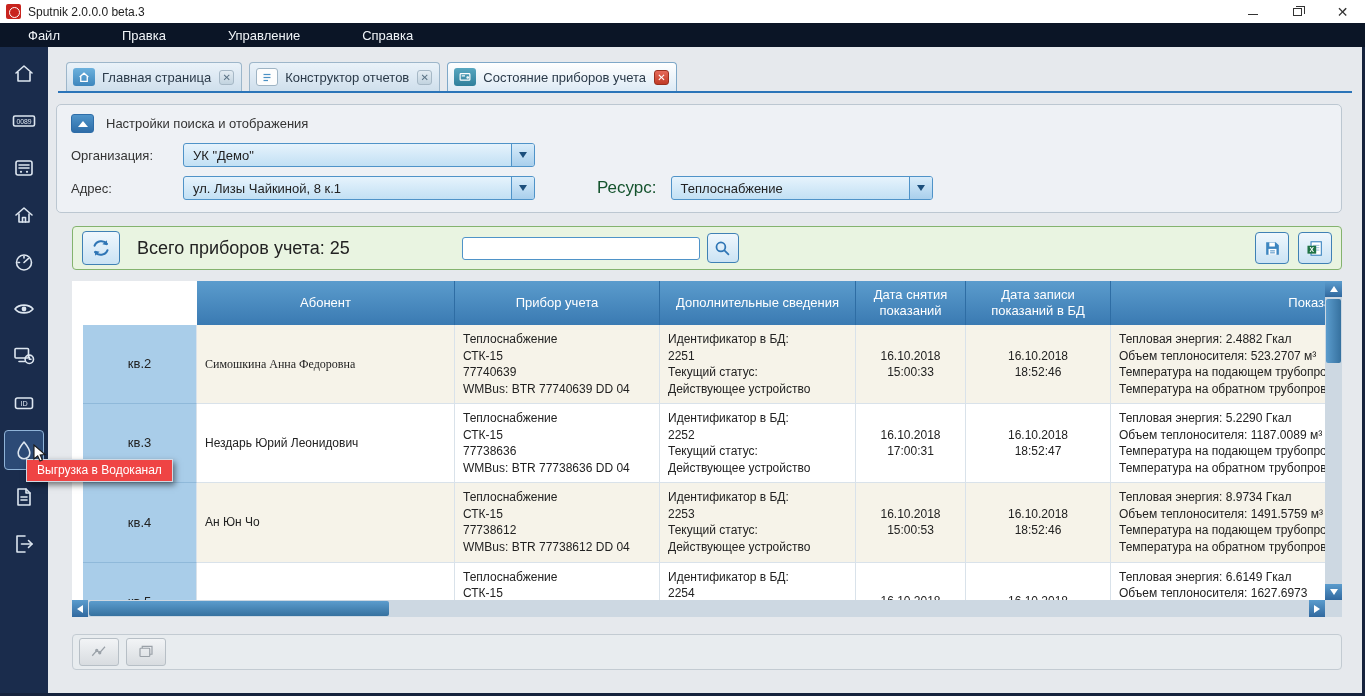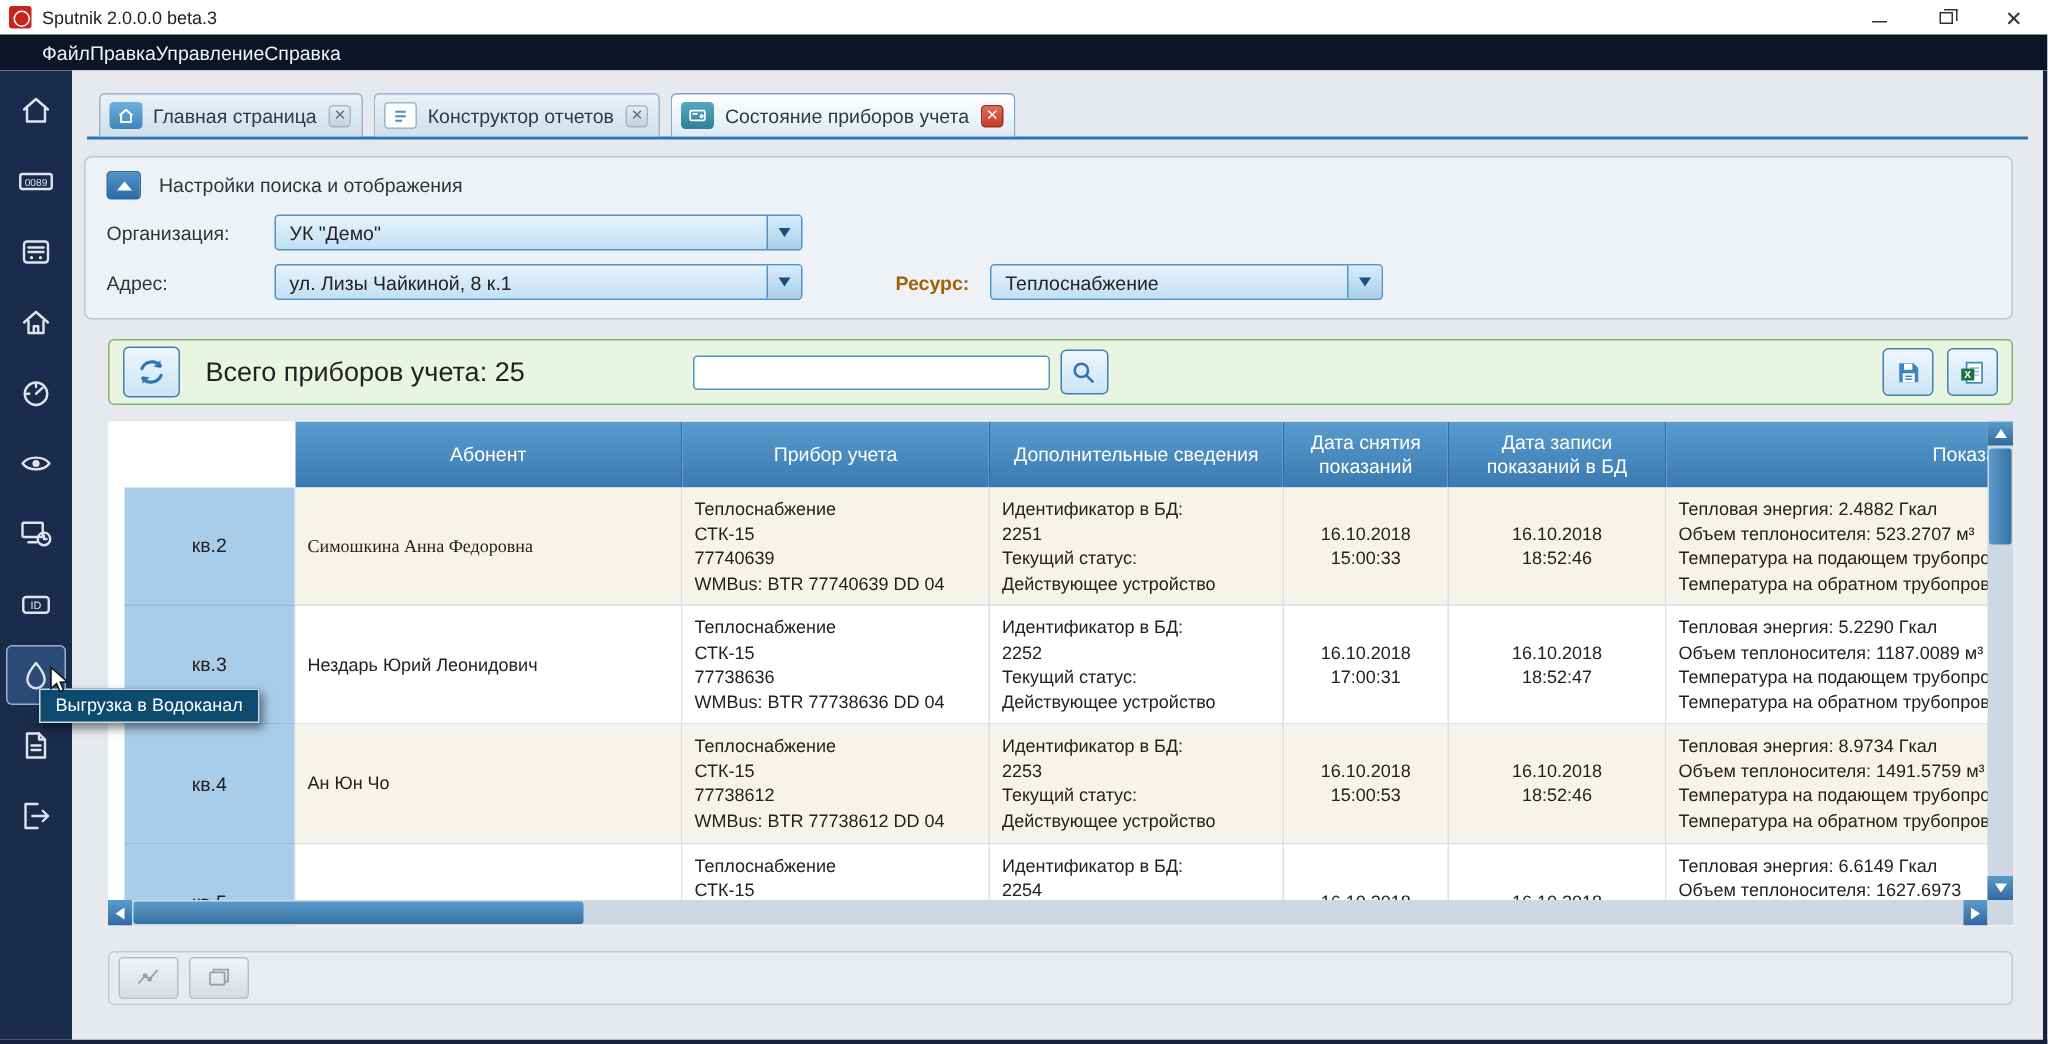--- a/index.html
+++ b/index.html
@@ -11,21 +11,21 @@
   .app-ico::after { content:""; position:absolute; left:3px; top:3px; width:9px; height:9px; border:1.5px solid #fff; border-radius:50%; }
   .win-title { font-size:12px; color:#222; flex:1; }
   .win-btns { display:flex; align-items:center; height:100%; }
   .win-btn { width:45px; height:100%; display:flex; align-items:center; justify-content:center; color:#333; font-size:12px; cursor:default; }
   .min-glyph { width:10px; border-bottom:1.6px solid #333; height:6px; }
   .max-glyph { width:9px; height:8px; border:1.3px solid #333; position:relative; }
   .max-glyph::before { content:""; position:absolute; left:2px; top:-3px; width:8px; height:7px; border:1.3px solid #333; border-bottom:none; border-left:none; }
   .close-glyph { font-size:14px; line-height:1; }
 
   
-  .menubar { height:24px; background:#0b1526; display:flex; align-items:center; padding-left:28px; }
+  .menubar { height:24px; background:#0b1526; display:flex; align-items:center; padding-left:28px; gap:62px; }
   .menu-item { color:#f0f4f8; font-size:13px; cursor:default; }
 
   
   .app { display:flex; height:649px; border-right:3px solid #16233d; border-bottom:3px solid #16233d; background:#e6e9ed; }
 
   
   .sidebar { width:48px; background:#1a2c4c; display:flex; flex-direction:column; align-items:center; padding-top:7px; gap:7px; flex-shrink:0; }
   .sb-item { width:40px; height:40px; display:flex; align-items:center; justify-content:center; border-radius:4px; border:1px solid transparent; }
   .sb-item.sel { background:#2c4a76; border:1px solid #8fb3d8; }
   .sb-item svg { stroke:#dde6f0; fill:none; stroke-width:1.6; stroke-linecap:round; stroke-linejoin:round; }
@@ -56,21 +56,21 @@
   .tri-up { width:0; height:0; border-left:5px solid transparent; border-right:5px solid transparent; border-bottom:6px solid #fff; }
   .panel-title { font-size:13px; color:#333; }
   .field-row { display:flex; align-items:center; margin-top:9px; }
   .f-label { font-size:13px; color:#333; width:112px; flex-shrink:0; }
   .combo { display:flex; height:24px; border:1px solid #4f93c8; border-radius:3px; background:linear-gradient(#e6f3fc,#c2e0f4); overflow:hidden; }
   .combo.w1 { width:352px; }
   .combo.w2 { width:262px; }
   .combo .val { flex:1; font-size:13px; color:#222; padding:4px 9px; white-space:nowrap; overflow:hidden; }
   .combo .arrow { width:23px; border-left:1px solid #4f93c8; background:linear-gradient(#d8ecfa,#a9cfec); display:flex; align-items:center; justify-content:center; }
   .tri-down { width:0; height:0; border-left:4.5px solid transparent; border-right:4.5px solid transparent; border-top:6px solid #1c4f7c; }
-  .f-label2 { font-size:13px; color:#a16207; margin:0 14px 0 62px;font-weight:bold; }
+  .f-label2 { font-size:17px; color:#14532d; margin:0 14px 0 62px; }
 
   
   .toolbar { margin:13px 20px 0 24px; height:44px; border:1px solid #84b36e; border-radius:4px; background:#e9f4e1;
              display:flex; align-items:center; padding:0 9px; }
   .btn-blue { border:1px solid #3f81b5; border-radius:4px; background:linear-gradient(#eff7fd,#cbe3f4);
               display:flex; align-items:center; justify-content:center; cursor:default; }
   .refresh-btn { width:38px; height:34px; }
   .total-label { font-size:18px; color:#222; margin-left:17px; }
   .search-input { width:238px; height:23px; border:1px solid #4f93c8; border-radius:3px; font-size:13px; padding:0 8px; margin-left:112px;
                   font-family:"Liberation Sans",sans-serif; background:#fff; }
@@ -108,21 +108,21 @@
   .sb-corner { position:absolute; right:0; bottom:0; width:17px; height:17px; background:#cdd8e2; }
 
   
   .bottombar { margin:17px 20px 0 24px; height:36px; border:1px solid #c3cbd2; border-radius:4px; background:#e8ecef;
                display:flex; align-items:center; padding:0 6px; gap:7px; }
   .btn-dis { width:40px; height:28px; border:1px solid #b7bfc6; border-radius:3px; background:linear-gradient(#f2f4f6,#d8dce0);
              display:flex; align-items:center; justify-content:center; }
   .btn-dis svg { stroke:#9aa1a8; fill:none; stroke-width:1.6; }
 
   
-  .tooltip { position:absolute; left:26px; top:459px; z-index:60; background:#0c4a6e; border:1px solid #cfd9e4; color:#fff;
+  .tooltip { position:absolute; left:26px; top:459px; z-index:60; background:#ef4444; border:1px solid #cfd9e4; color:#fff;
              font-size:12px; padding:3px 10px 4px; box-shadow:2px 3px 6px rgba(0,0,0,.5); white-space:nowrap; }
   .cursor { position:absolute; left:33px; top:444px; z-index:70; }
 </style>
 </head>
 <body>
 
 <div class="titlebar">
   <div class="app-ico"></div>
   <div class="win-title">Sputnik 2.0.0.0 beta.3</div>
   <div class="win-btns">

